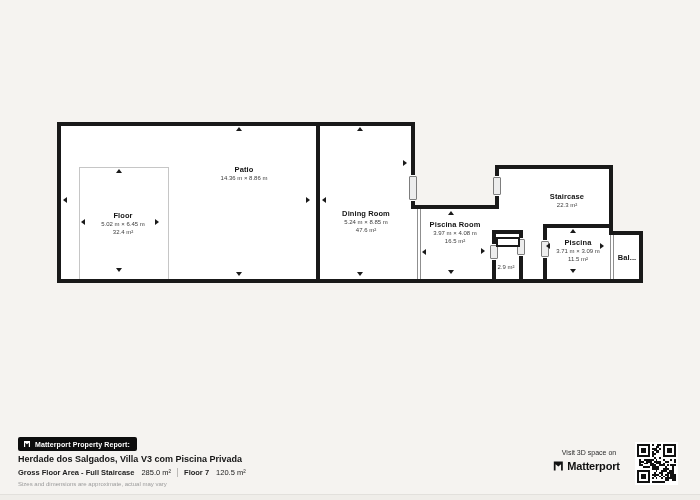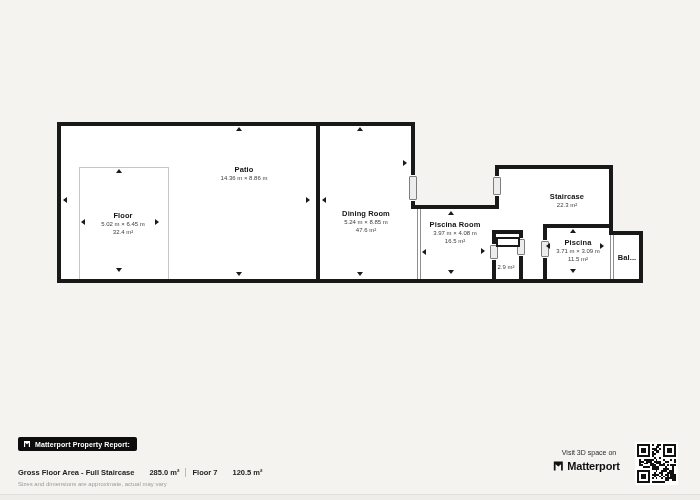--- a/index.html
+++ b/index.html
@@ -18,21 +18,21 @@
   .tri{position:absolute;width:0;height:0;}
   .tri.up{border-left:3.5px solid transparent;border-right:3.5px solid transparent;border-bottom:4.5px solid #1a1a1a;}
   .tri.down{border-left:3.5px solid transparent;border-right:3.5px solid transparent;border-top:4.5px solid #1a1a1a;}
   .tri.left{border-top:3.5px solid transparent;border-bottom:3.5px solid transparent;border-right:4.5px solid #1a1a1a;}
   .tri.right{border-top:3.5px solid transparent;border-bottom:3.5px solid transparent;border-left:4.5px solid #1a1a1a;}
   .badge{position:absolute;left:18px;top:437px;height:14px;background:#0d0d0d;border-radius:2px;display:flex;align-items:center;gap:4px;padding:0 7px 0 5px;}
   .badge-text{color:#ffffff;font-size:7px;font-weight:700;letter-spacing:0.1px;}
   .title{position:absolute;left:18px;top:454px;font-size:9px;font-weight:700;color:#161616;}
   .stats{position:absolute;left:18px;top:468px;font-size:7.5px;color:#222;display:flex;align-items:center;}
   .stats .b{font-weight:700;}
-  .stats .v{font-weight:700;margin-left:15px;}
+  .stats .v{font-weight:400;margin-left:7px;}
   .vdiv{display:inline-block;width:1px;height:9px;background:#bdbbb8;margin:0 6px;}
   .disclaimer{position:absolute;left:18px;top:481px;font-size:6px;color:#9b9b9b;}
   .visit{position:absolute;left:589px;top:449px;transform:translateX(-50%);font-size:7px;color:#2b2b2b;white-space:nowrap;}
   .brandrow{position:absolute;left:586px;top:460px;transform:translateX(-50%);display:flex;align-items:flex-end;gap:3px;white-space:nowrap;}
   .brandname{font-size:11px;font-weight:700;color:#111;letter-spacing:-0.2px;}
   .qr{position:absolute;left:635px;top:442px;width:43px;height:43px;background:#ffffff;}
   .qr svg{position:absolute;left:2px;top:2px;width:39px;height:39px;}
   .pagefoot{position:absolute;left:0;top:494px;width:700px;height:6px;background:#efede9;border-top:1px solid #e2e0dc;}
 </style>
 </head>
@@ -145,20 +145,21 @@
 
   <div class="badge">
     <span style="display:flex;">
       <svg width="8" height="8" viewBox="0 0 24 24">
           <path d="M3 21V3h18v18h-3.5V8.5L12 13 6.5 8.5V21z" fill="#ffffff"></path>
         </svg>
     </span>
     <span class="badge-text">Matterport Property Report:</span>
   </div>
 
+  <div class="title">Herdade dos Salgados, Villa V3 com Piscina Privada</div>
 
   <div class="stats">
     <span class="b">Gross Floor Area - Full Staircase</span>
     <span class="v">285.0 m²</span>
     <span class="vdiv"></span>
     <span class="b">Floor 7</span>
     <span class="v">120.5 m²</span>
   </div>
 
   <div class="disclaimer">Sizes and dimensions are approximate, actual may vary</div>

